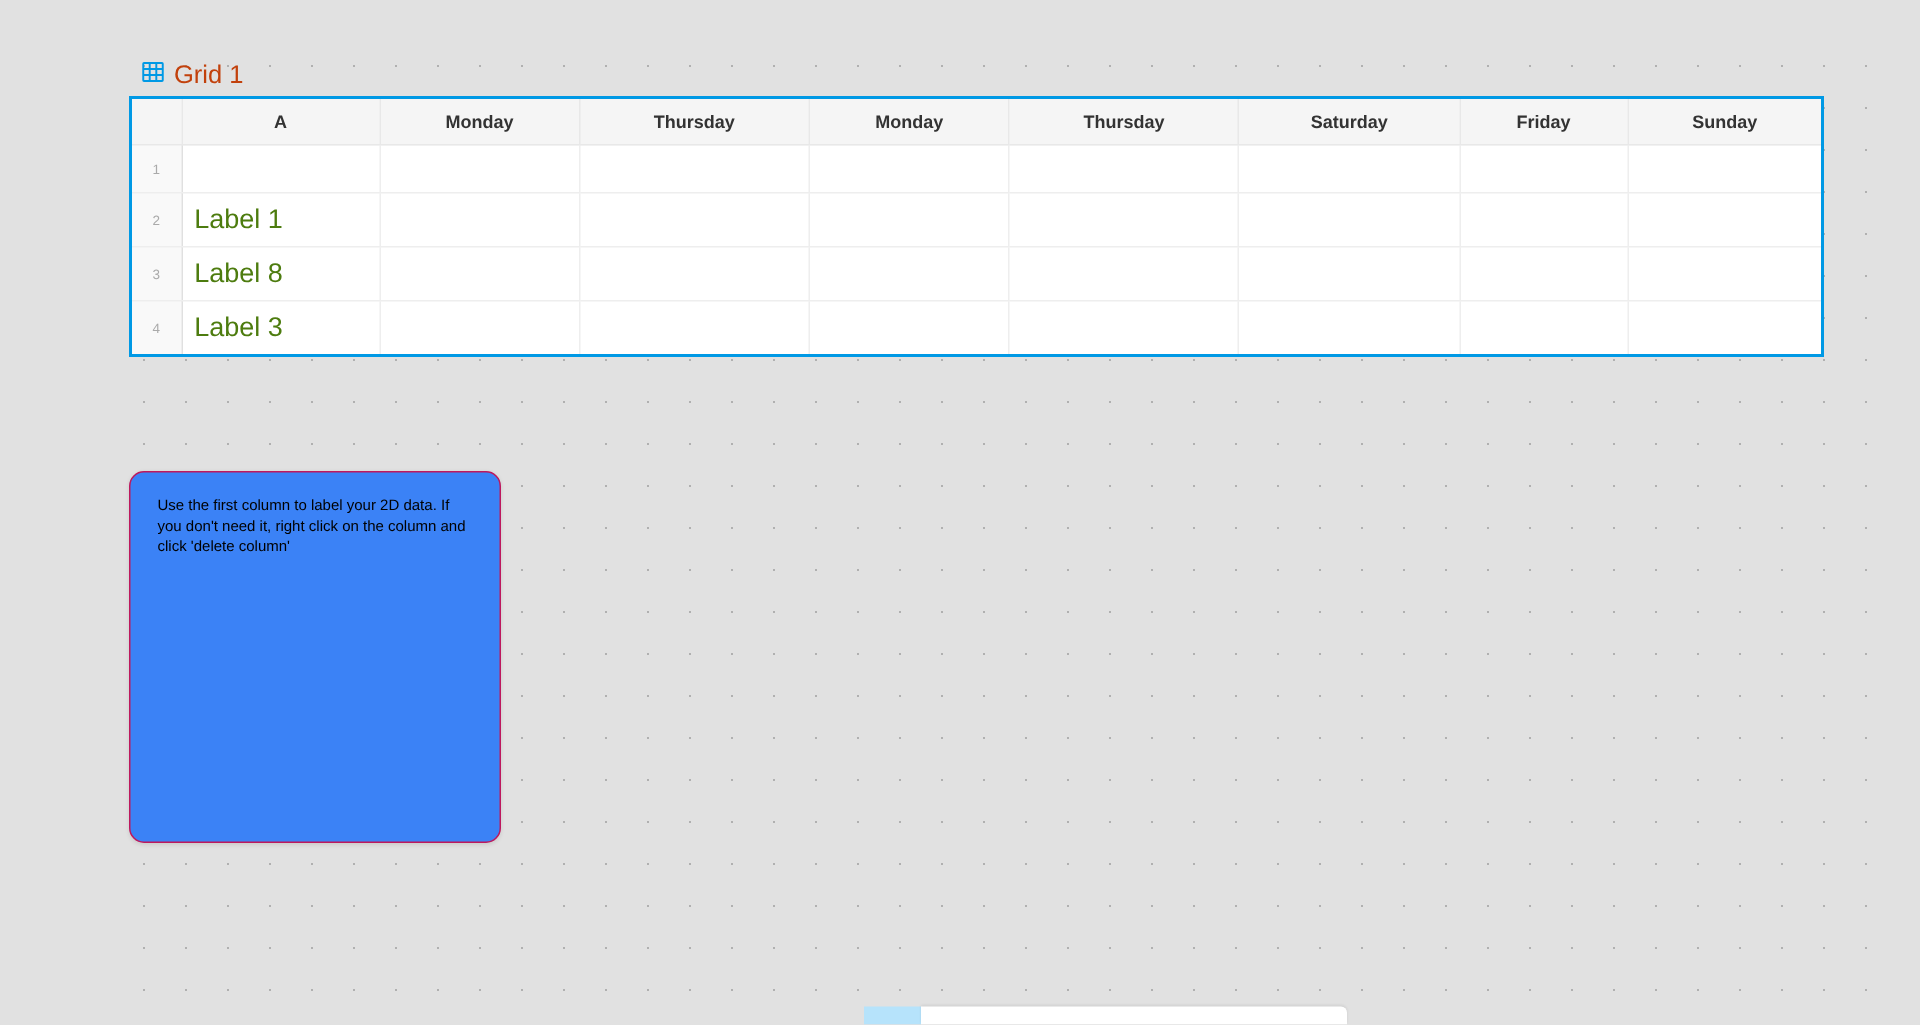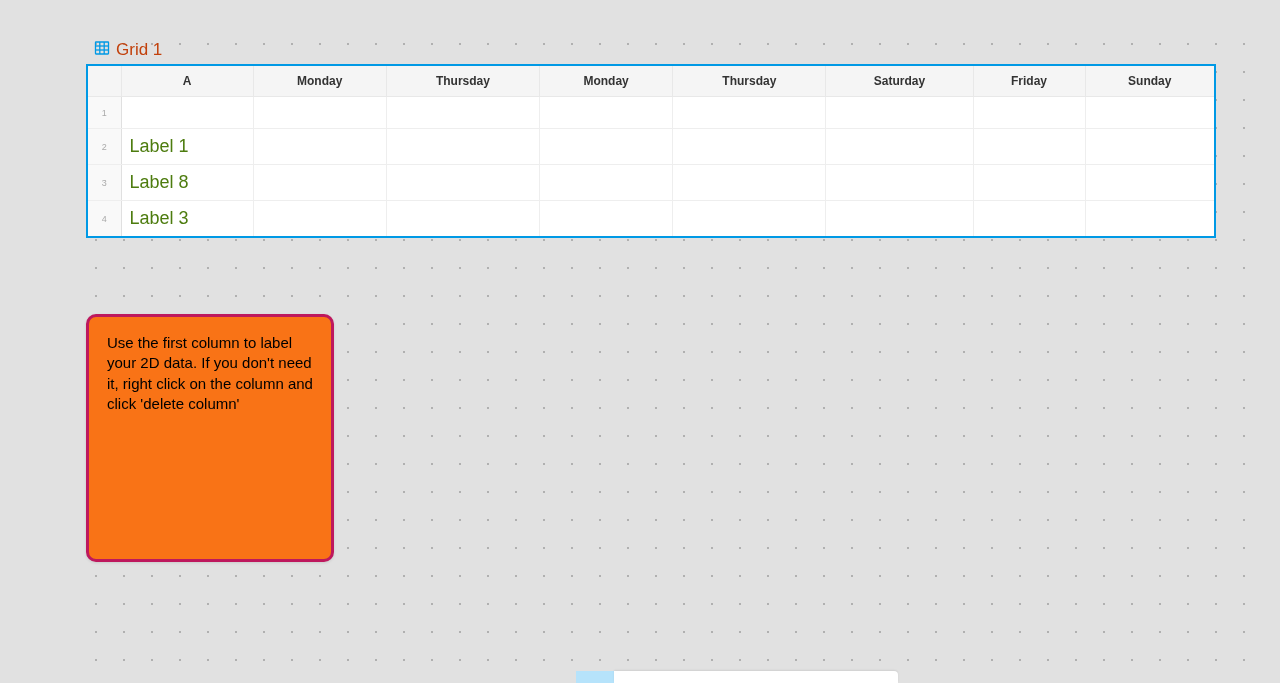--- a/index.html
+++ b/index.html
@@ -112,26 +112,26 @@
     .grid-table td:last-child {
       border-right: none;
     }
     
     .note-card {
       position: absolute;
       top: 314px;
       left: 86px;
       width: 248px;
       height: 248px;
-      background: #f97316;
+      background: #3b82f6;
       border-radius: 10px;
-      border: 3px solid #be185d;
+      border: 1px solid #be185d;
       box-shadow: 0 1px 3px rgba(0,0,0,0.1);
       padding: 16px 18px;
-      font-size: 15px;
+      font-size: 10px;
       line-height: 1.35;
       color: #000;
     }
     
     .bottom-element {
       position: absolute;
       bottom: 0;
       left: 576px;
       display: flex;
     }

